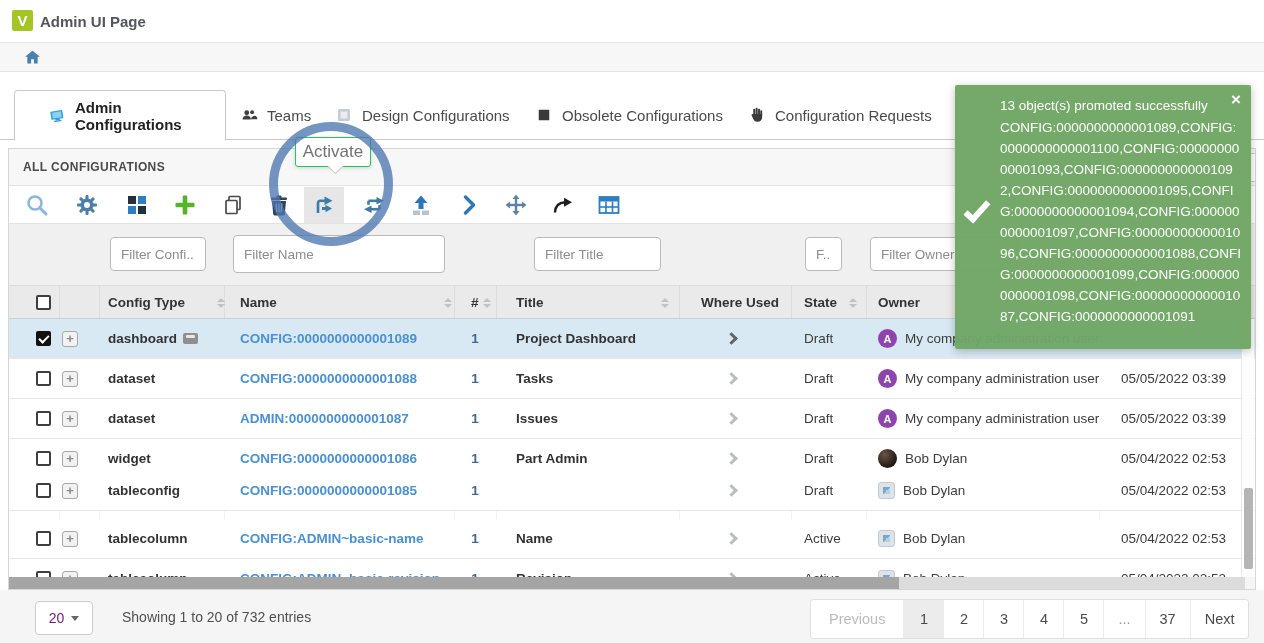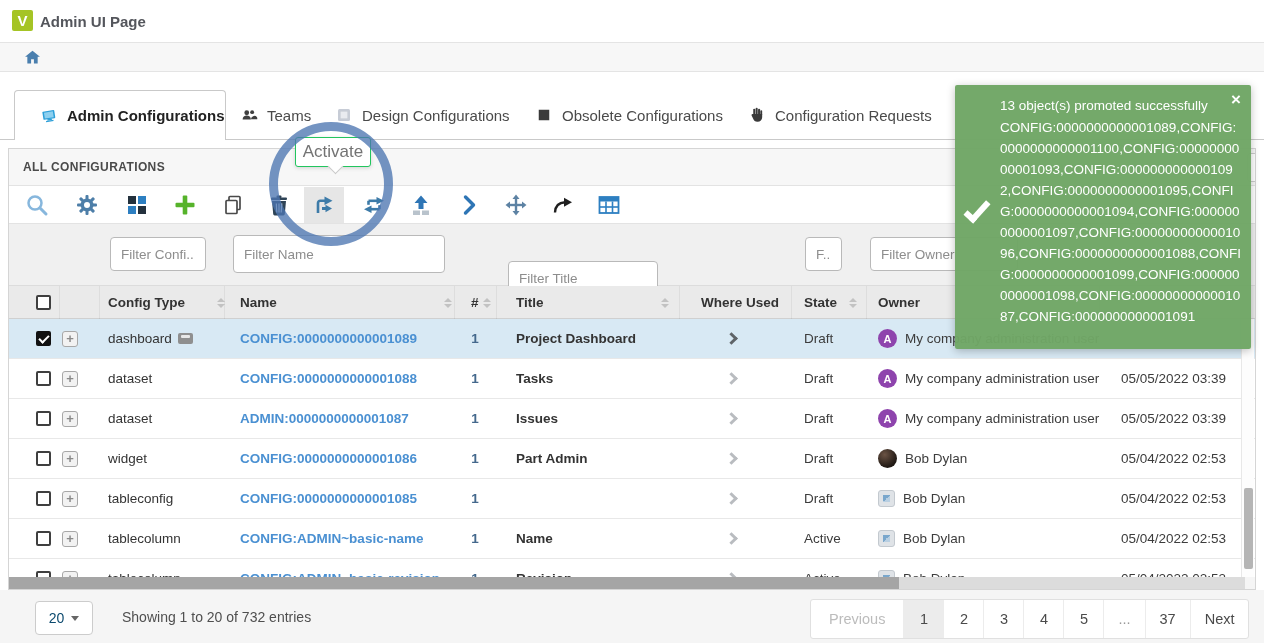--- a/index.html
+++ b/index.html
@@ -15,21 +15,21 @@
   
   .breadcrumb { position:absolute; left:0; top:42px; width:1264px; height:30px; background:#f7f7f7;
                 border-top:1px solid #e4e4e4; border-bottom:1px solid #e4e4e4; }
   .home-ic { position:absolute; left:24px; top:6px; }
 
   
   .tabs-line { position:absolute; left:0; top:139px; width:1264px; height:1px; background:#c9c9c9; z-index:1; }
   .tab { position:absolute; top:90px; height:50px; display:flex; align-items:center; gap:9px;
          font-size:15px; color:#4a4a4a; cursor:default; }
   .tab.active { left:14px; width:212px; background:#fff; border:1px solid #c9c9c9; border-bottom:none;
-                border-radius:4px 4px 0 0; z-index:2; padding-left:25px; font-weight:bold; color:#222; }
+                border-radius:4px 4px 0 0; z-index:2; padding-left:33px; font-weight:bold; color:#222; }
   .tab-ic { width:18px; height:18px; flex:0 0 auto; }
 
   
   .panel { position:absolute; left:8px; top:148px; width:1248px; height:442px; background:#fff;
            border:1px solid #d5d5d5; overflow:hidden; }
   .section-bar { position:absolute; left:0; top:0; width:1246px; height:37px; background:#f7f7f7; border-bottom:1px solid #e3e3e3; }
   .section-title { position:absolute; left:14px; top:11px; font-size:12px; font-weight:bold; color:#4a4a4a; letter-spacing:.4px; }
   .section-search { position:absolute; left:1238px; top:4px; width:40px; height:29px; background:#fff; border:1px solid #ccc; border-radius:3px; }
 
   
@@ -38,28 +38,28 @@
   .tb-btn.hl { background:#e6e6e6; }
   .tb-btn svg { width:24px; height:24px; }
 
   
   .filter-row { position:absolute; left:0; top:75px; width:1246px; height:62px; background:#f0f0f0; border-bottom:1px solid #dcdcdc; }
   .filter-row input { position:absolute; top:13px; height:34px; border:1px solid #b9b9b9; border-radius:4px;
                       background:#fff; padding:0 10px; font-size:13.5px; color:#555; font-family:"Liberation Sans",sans-serif; }
   .filter-row input::placeholder { color:#8d8d8d; opacity:1; }
   .f-type  { left:101px; width:96px; }
   .f-name  { left:224px; width:212px; height:38px !important; top:11px !important; }
-  .f-title { left:499px; width:150px;margin-top:24px; }
+  .f-title { left:525px; width:127px; }
   .f-state { left:796px; width:37px; }
   .f-owner { left:861px; width:148px; }
 
   
   .cell { position:absolute; top:0; height:100%; display:flex; align-items:center; font-size:13.5px; color:#3c3c3c; }
   .c-check { left:27px; } .c-exp { left:53px; }
-  .c-type { left:99px; font-weight:normal; gap:6px; color:#333; }
+  .c-type { left:99px; font-weight:bold; gap:6px; color:#333; }
   .c-name { left:231px; color:#4a90d2; font-weight:bold; text-decoration:none; }
   .c-num  { left:452px; width:28px; justify-content:center; color:#44688c; font-weight:bold; }
   .c-title{ left:507px; font-weight:bold; color:#333; }
   .c-used { left:672px; width:100px; justify-content:center; }
   .c-state{ left:795px; }
   .c-owner{ left:869px; gap:8px; }
   .c-date { left:1112px; white-space:nowrap; }
 
   .thead { position:absolute; left:0; top:137px; width:1246px; height:33px; background:#eaeaea; border-bottom:1px solid #d0d0d0; }
   .thead .cell { font-weight:bold; color:#333; }
@@ -95,21 +95,21 @@
   .hscroll { position:absolute; left:0; top:428px; width:1236px; height:14px; background:#dcdcdc; z-index:6; }
   .hthumb { position:absolute; left:0; top:0; width:890px; height:14px; background:#a5a5a5; cursor:pointer; }
   .hcorner { position:absolute; left:1236px; top:428px; width:12px; height:14px; background:#f5f5f5; z-index:6; }
   .vscroll { position:absolute; left:1232px; top:170px; width:13px; height:258px; background:#fdfdfd; border-left:1px solid #e8e8e8; z-index:5; }
   .vthumb { position:absolute; left:2px; top:169px; width:9px; height:81px; background:#b5b5b5; border-radius:2px; cursor:pointer; }
 
   
   .footer { position:absolute; left:0; top:590px; width:1264px; height:53px; background:#f5f5f5; }
   .page-size { position:absolute; left:35px; top:11px; width:58px; height:34px; background:#fff; border:1px solid #ccc;
                border-radius:4px; display:flex; align-items:center; justify-content:center; gap:7px;
-               font-size:14px; color:#0c4a6e; cursor:pointer; }
+               font-size:14px; color:#701a75; cursor:pointer; }
   .caret { width:0; height:0; border-left:4.5px solid transparent; border-right:4.5px solid transparent; border-top:5px solid #666; }
   .showing { position:absolute; left:122px; top:19px; font-size:14px; color:#4f4f4f; }
   .pager { position:absolute; left:774px; top:9px; height:40px; display:flex; background:#fff;
            border:1px solid #e0e0e0; border-radius:3px; overflow:hidden;margin-left:36px; }
   .pg { display:flex; align-items:center; justify-content:center; padding:0 14px; min-width:40px;
         font-size:14.5px; color:#4a4a4a; border-left:1px solid #ececec; cursor:pointer; }
   .pg:first-child { border-left:none; padding:0 18px; }
   .pg.disabled { color:#bcbcbc; cursor:default; }
   .pg.current { background:#ececec; }
   .pg.dots { color:#999; }
@@ -462,21 +462,21 @@
           <i class="chev"></i>
         </span>
       <span class="cell c-state">Draft</span>
       <span class="cell c-owner">
           <span class="av av-photo"></span>
           <span>Bob Dylan</span>
         </span>
       <span class="cell c-date">05/04/2022 02:53</span>
     </div>
 
-    <div class="trow" style="top:330px;">
+    <div class="trow" style="top:322px;">
       <span class="cell c-check">
           <span class="cb"></span>
         </span>
       <span class="cell c-exp">
           <span class="expand"></span>
         </span>
       <span class="cell c-type">
           <span>tableconfig</span>
         </span>
       <a class="cell c-name" href="#">CONFIG:0000000000001085</a>

